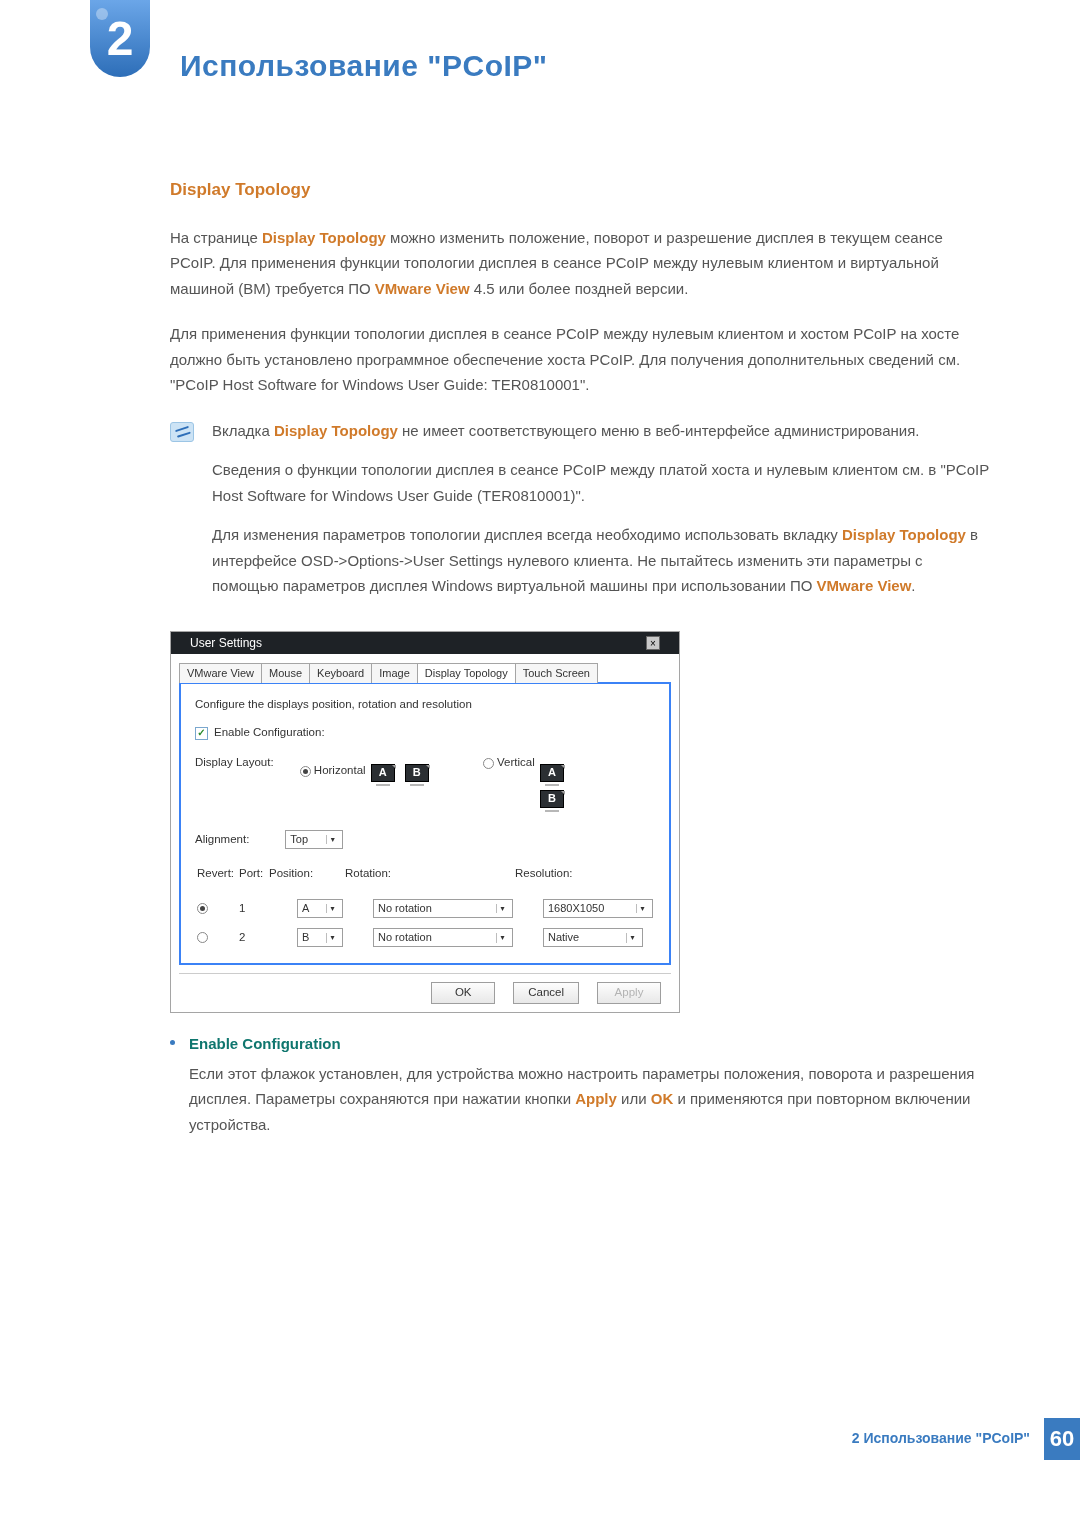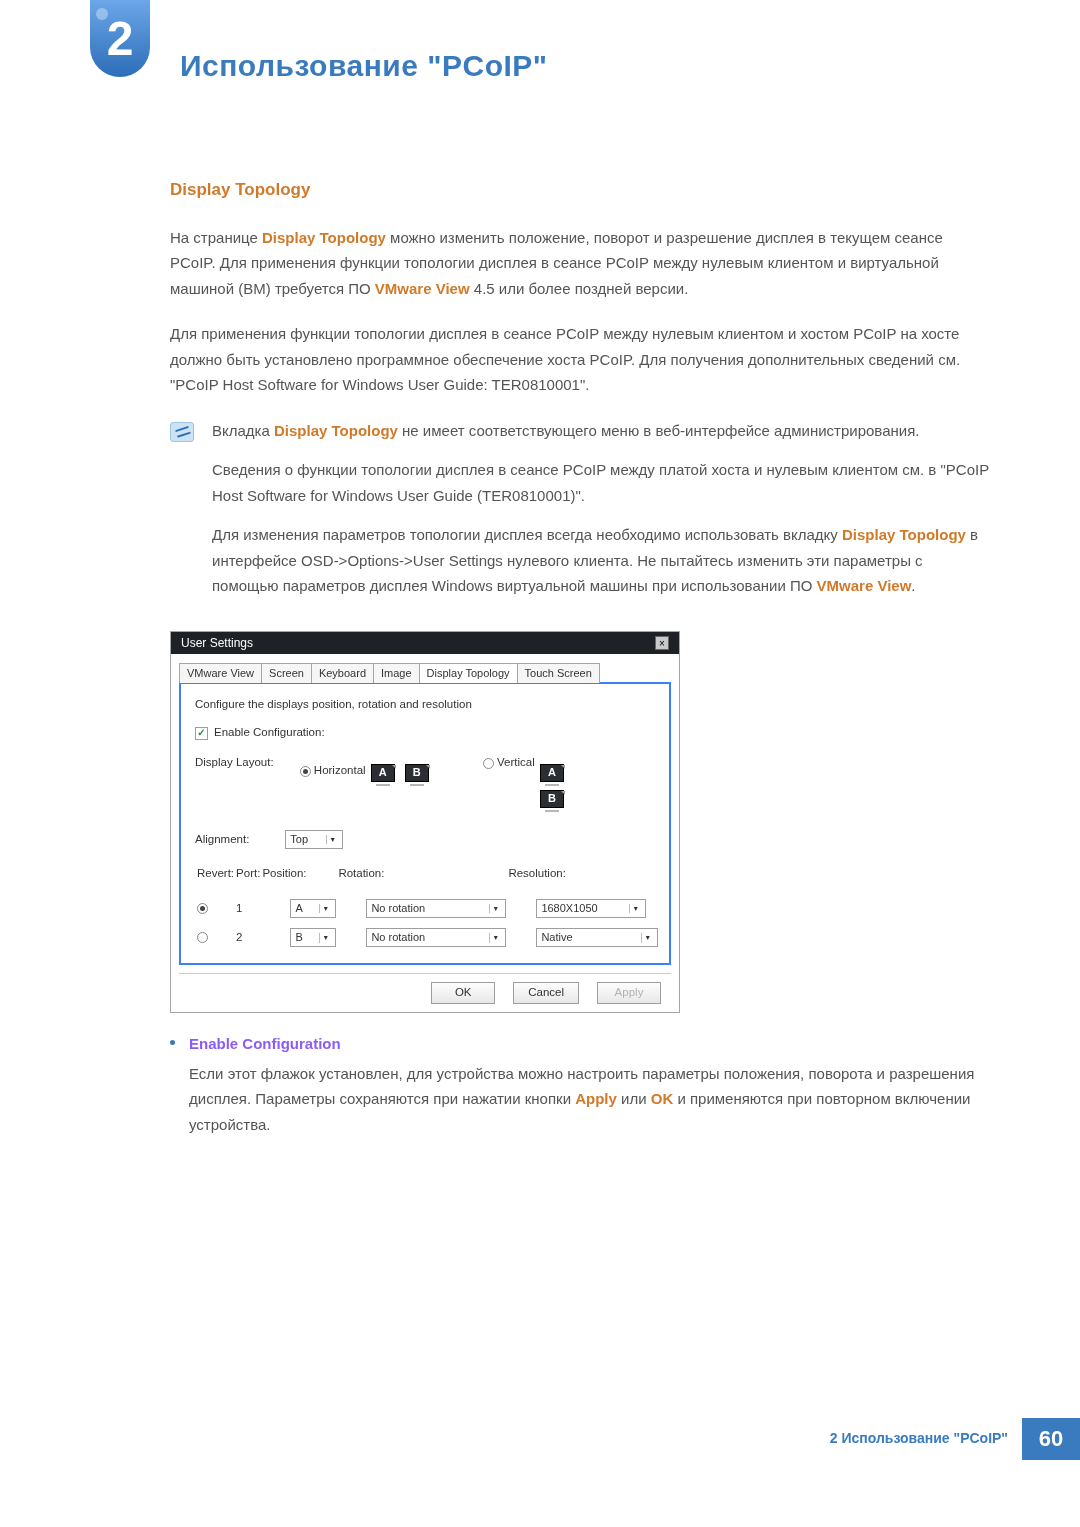--- a/index.html
+++ b/index.html
@@ -91,21 +91,21 @@
     background: #fff;
     border: 1px solid #a5a5a5;
     font-size: 12px;
     color: #333;
     line-height: 1.2;
     margin-bottom: 18px;
   }
   .ss-titlebar {
     background: #1e2226;
     color: #fff;
-    padding: 4px 10px;
+    padding: 4px 19px;
     display: flex;
     justify-content: space-between;
     align-items: center;
   }
   .ss-close {
     width: 14px; height: 14px;
     background: #c9c9c9;
     color: #000;
     font-size: 10px;
     text-align: center;
@@ -197,34 +197,34 @@
   }
   .ss-bottom { border-top: 1px solid #ccc; margin: 0 8px; padding: 8px 10px; display: flex; justify-content: flex-end; gap: 18px; }
   .ss-bottom .ss-btn{min-width:64px; text-align:center;}
   .ss-bottom .ss-btn.disabled{ color:#b3b3b3; }
 
   .bullet-section { display: flex; gap: 14px; margin-top: 10px; }
   .bullet {
     width: 5px; height: 5px; background: #3a7bc0; border-radius: 50%;
     margin-top: 9px; flex-shrink: 0;
   }
-  .bullet-body .bullet-title { color: #8b5cf6; font-weight: bold; display: block; margin-bottom: 4px;}
+  .bullet-body .bullet-title { color: #0f766e; font-weight: bold; display: block; margin-bottom: 4px;}
   .bullet-body .para { margin-bottom: 0; }
 
   .footer {
     position: absolute;
     bottom: 0; left: 0; right: 0;
     height: 42px;
     display: flex;
     justify-content: flex-end;
     align-items: center;
   }
   .footer-text { color: #3a7bc0; font-weight: bold; font-size: 14px; padding-right: 14px;}
   .footer-badge {
-    width: 58px; height: 42px; background: #3a7bc0; color: #fff;
+    width: 36px; height: 42px; background: #3a7bc0; color: #fff;
     font-size: 22px; font-weight: bold; display: flex; align-items: center; justify-content: center;
   }
 </style>
 </head>
 <body>
 
 <div class="page">
   <div class="chapter-header">
     <div class="chapter-badge">2</div>
     <div class="chapter-title">Использование "PCoIP"</div>
@@ -253,21 +253,21 @@
     </div>
 
 
     <div class="screenshot">
       <div class="ss-titlebar">
         <span>User Settings</span>
         <span class="ss-close">×</span>
       </div>
       <div class="ss-tabs">
         <div class="ss-tab">VMware View</div>
-        <div class="ss-tab">Screen</div>
+        <div class="ss-tab">Mouse</div>
         <div class="ss-tab">Keyboard</div>
         <div class="ss-tab">Image</div>
         <div class="ss-tab active">Display Topology</div>
         <div class="ss-tab">Touch Screen</div>
       </div>
       <div class="ss-body">
         <div class="ss-instr">Configure the displays position, rotation and resolution</div>
         <div class="ss-checkline">
           <span class="ss-check">✓</span>
           <span>Enable Configuration:</span>
@@ -327,21 +327,21 @@
             <td><span class="ss-radio"></span></td>
             <td>2</td>
             <td><span class="ss-dd" style="width:46px;">
                     <span>B</span>
                     <span class="arrow">▾</span>
                   </span></td>
             <td><span class="ss-dd" style="width:140px;">
                     <span>No rotation</span>
                     <span class="arrow">▾</span>
                   </span></td>
-            <td><span class="ss-dd" style="width:122px;">
+            <td><span class="ss-dd" style="width:100px;">
                     <span>Native</span>
                     <span class="arrow">▾</span>
                   </span></td>
           </tr>
         </tbody>
           </table>
       </div>
       <div class="ss-bottom">
         <span class="ss-btn">OK</span>
         <span class="ss-btn">Cancel</span>

